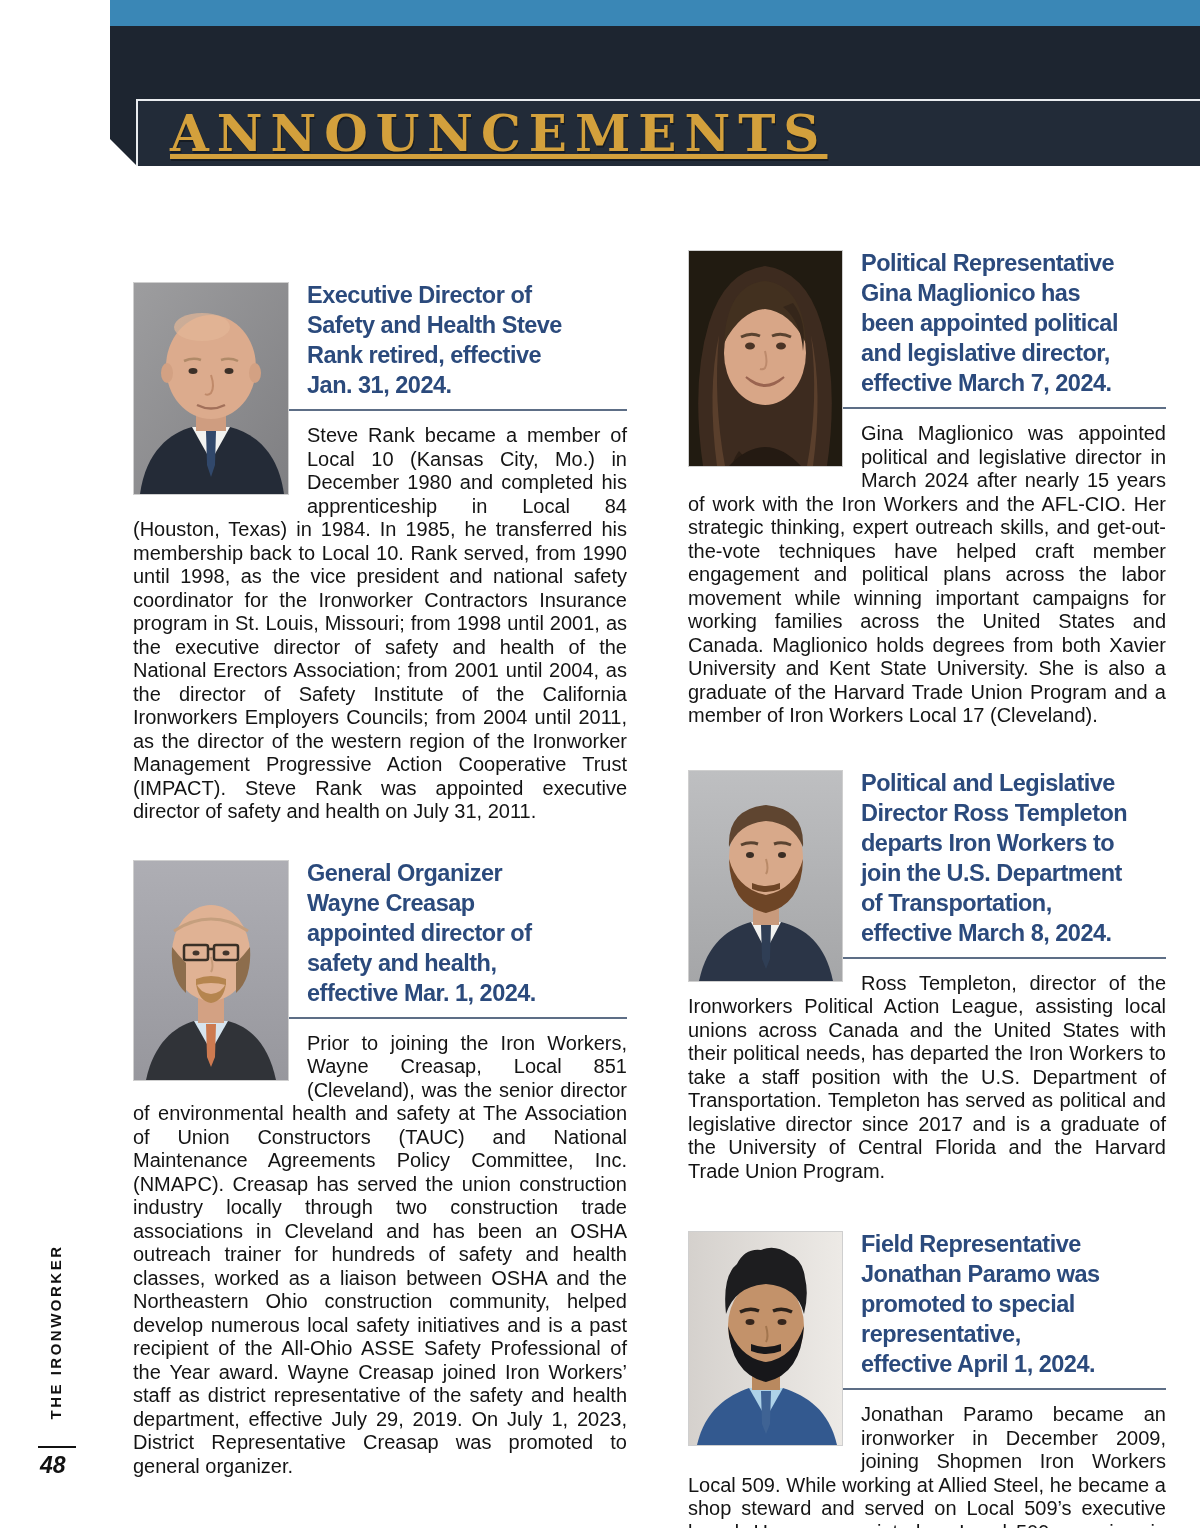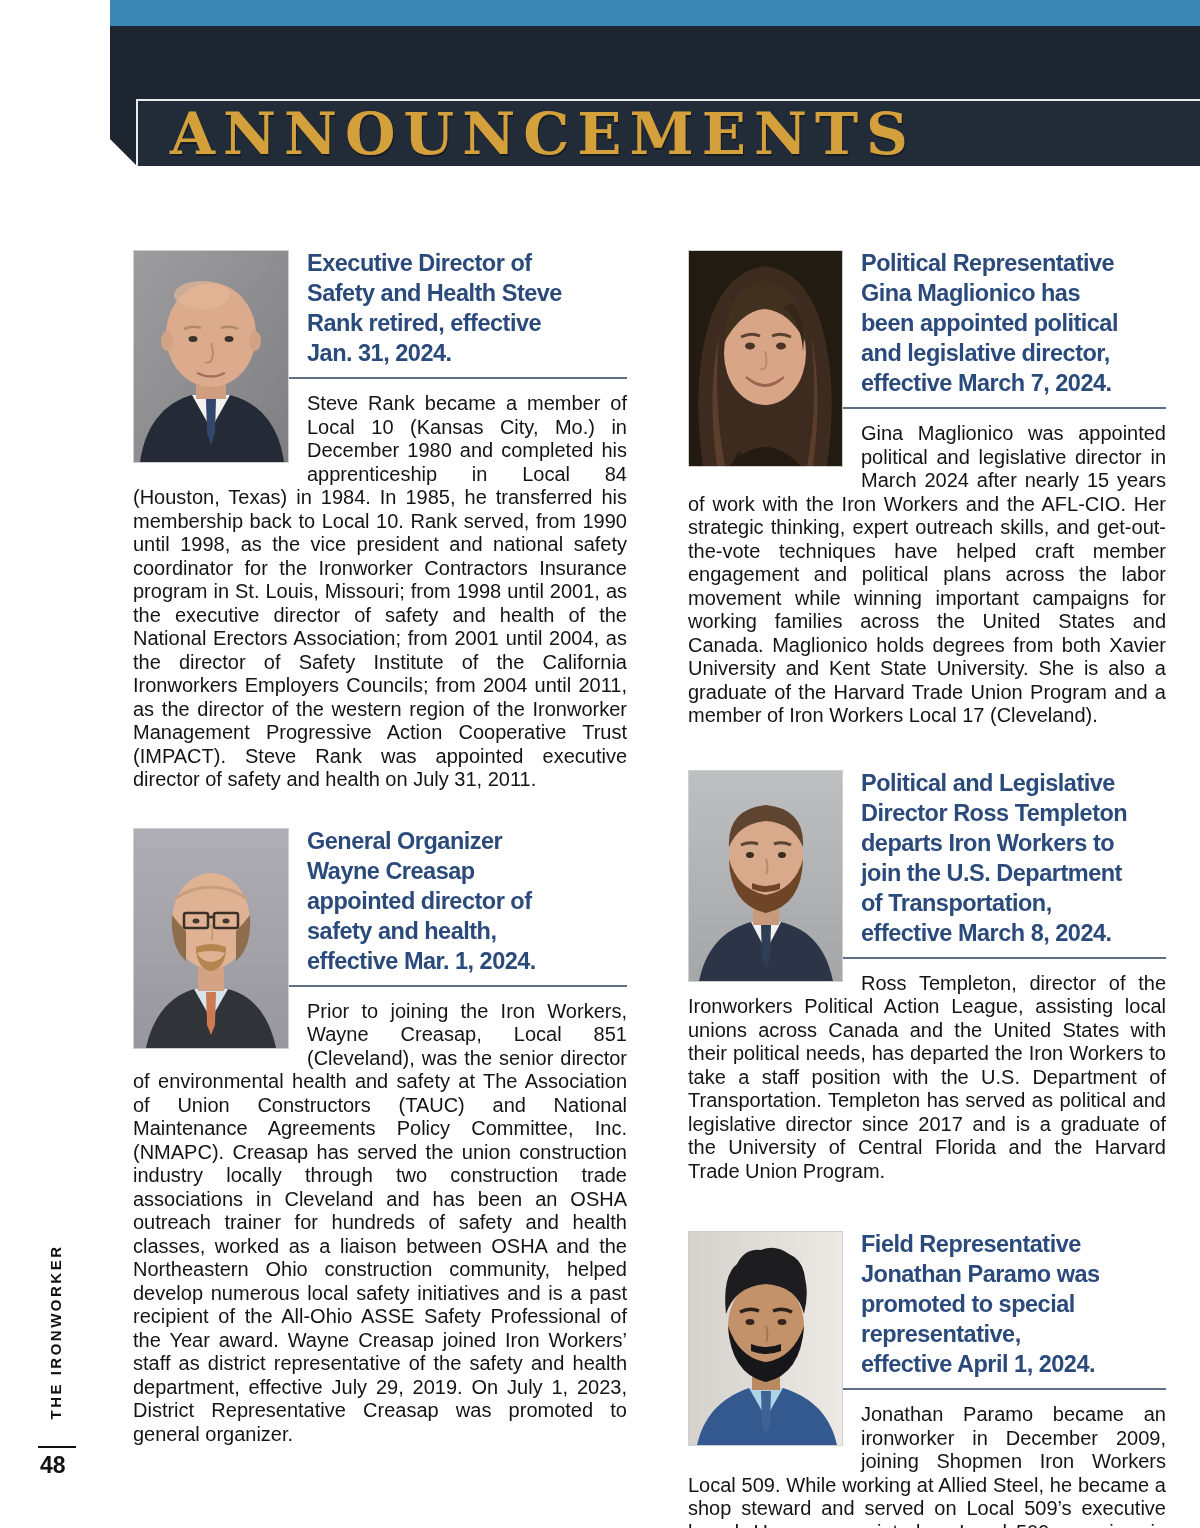--- a/index.html
+++ b/index.html
@@ -21,31 +21,32 @@
     clip-path: polygon(0 0, 100% 0, 100% 100%, 27px 100%, 0 113px);
   }
   .header-box {
     position: absolute; left: 136px; top: 99px; right: 0; height: 67px;
     background: #222b38;
     border-left: 2px solid #e9ecef; border-top: 2px solid #e9ecef;
     display: flex; align-items: center; padding-left: 32px;
   }
   .header-title {
     font-family: "DejaVu Serif", serif; font-weight: bold;
-    font-size: 58px; letter-spacing: 8px; color: #d3a03c;
+    font-size: 50px; letter-spacing: 8px; color: #d3a03c;
     text-shadow: 1px 2px 0 rgba(0,0,0,0.35);
+    text-decoration: underline;
   }
 
   
   .col { position: absolute; top: 248px; }
   .col-left  { left: 133px; width: 494px; }
   .col-right { left: 688px; width: 478px; }
 
   .ann { display: flow-root; }
-  .ann-1 { margin-bottom: 34px; }
+  .ann-1 { margin-bottom: 34px; margin-top: 32px; }
   .ann-3 { margin-bottom: 40px; }
   .ann-4 { margin-bottom: 46px; }
 
   .photo {
     float: left; margin: 2px 18px 6px 0;
     border: 1px solid #cfcfcf; background: #999;
   }
   .photo svg { display: block; }
 
   .ann h2 {
@@ -66,21 +67,21 @@
     transform: translate(-50%, -50%) rotate(-90deg);
     font-weight: bold; font-size: 15px; letter-spacing: 2.5px;
     color: #111; white-space: nowrap;
   }
   .page-rule {
     position: absolute; left: 38px; top: 1446px; width: 38px; height: 0;
     border-top: 2px solid #111;
   }
   .page-number {
     position: absolute; left: 40px; top: 1452px;
-    font-weight: bold; font-size: 23px; color: #111;
+    font-weight: bold; font-size: 23px; color: #111; font-style: italic;
   }
 </style>
 </head>
 <body>
 
 <div class="page">
 
   <div class="header-blue"></div>
   <div class="header-navy"></div>
   <div class="header-box">

